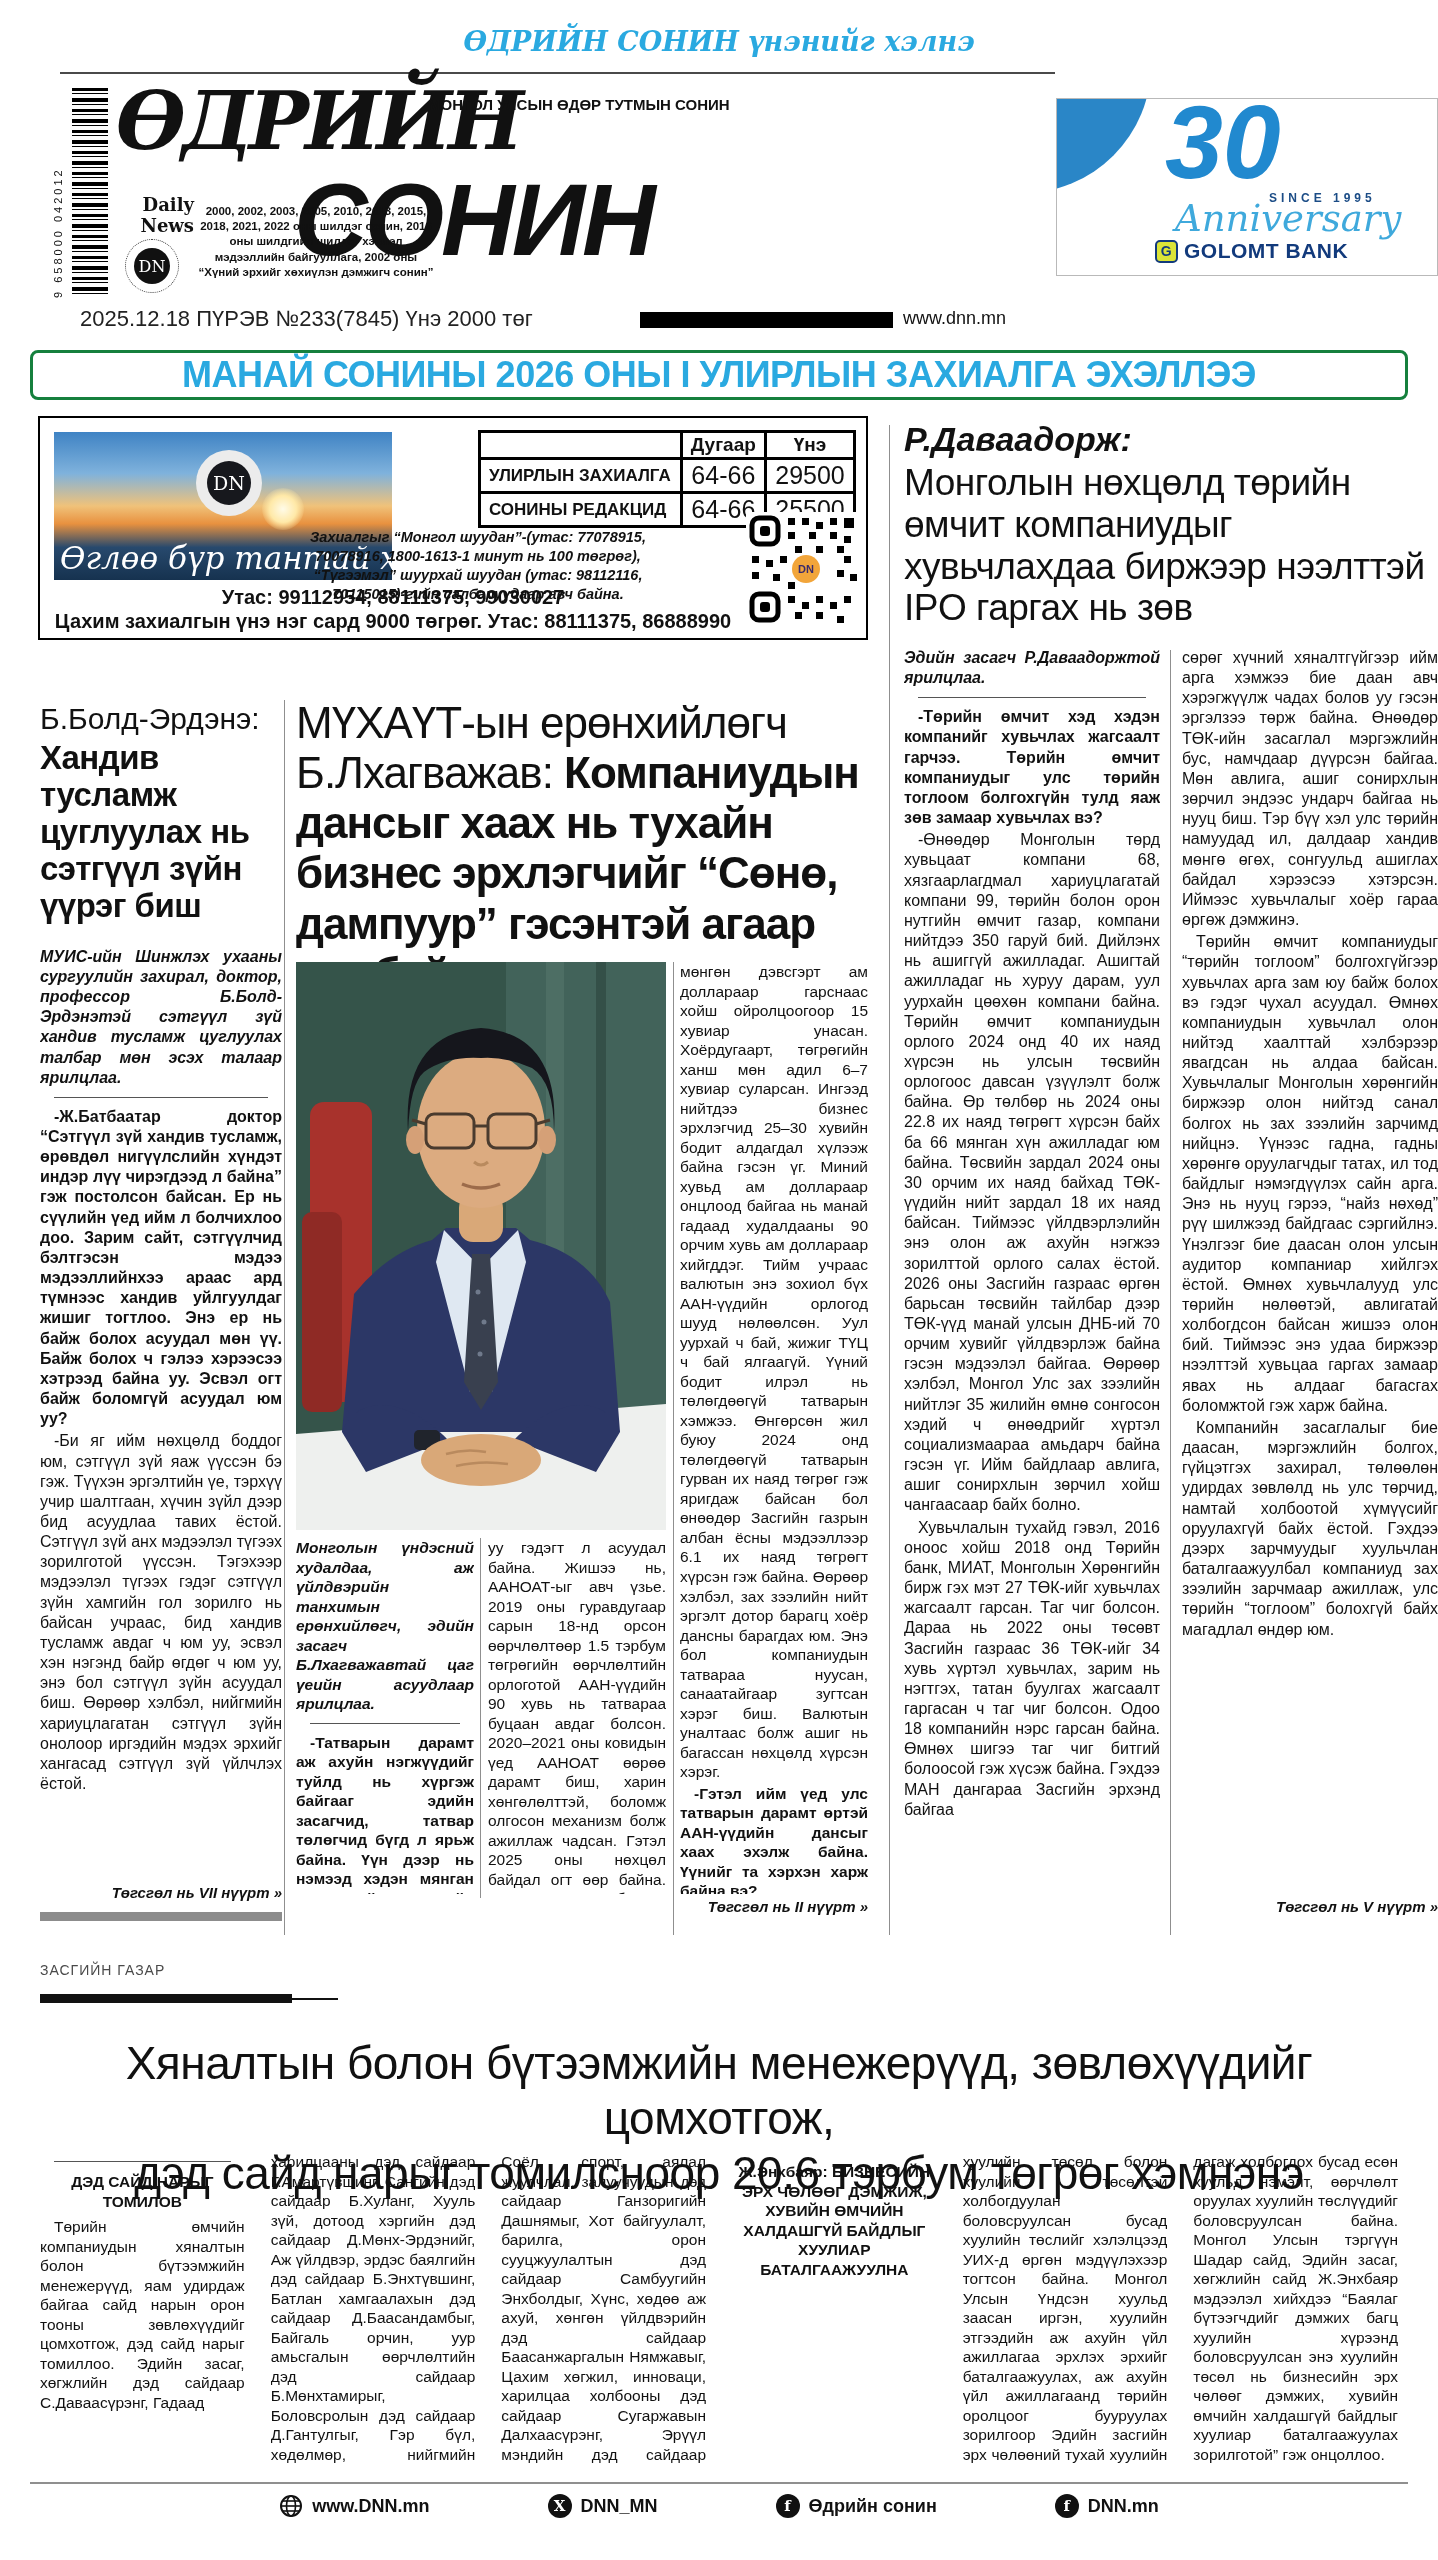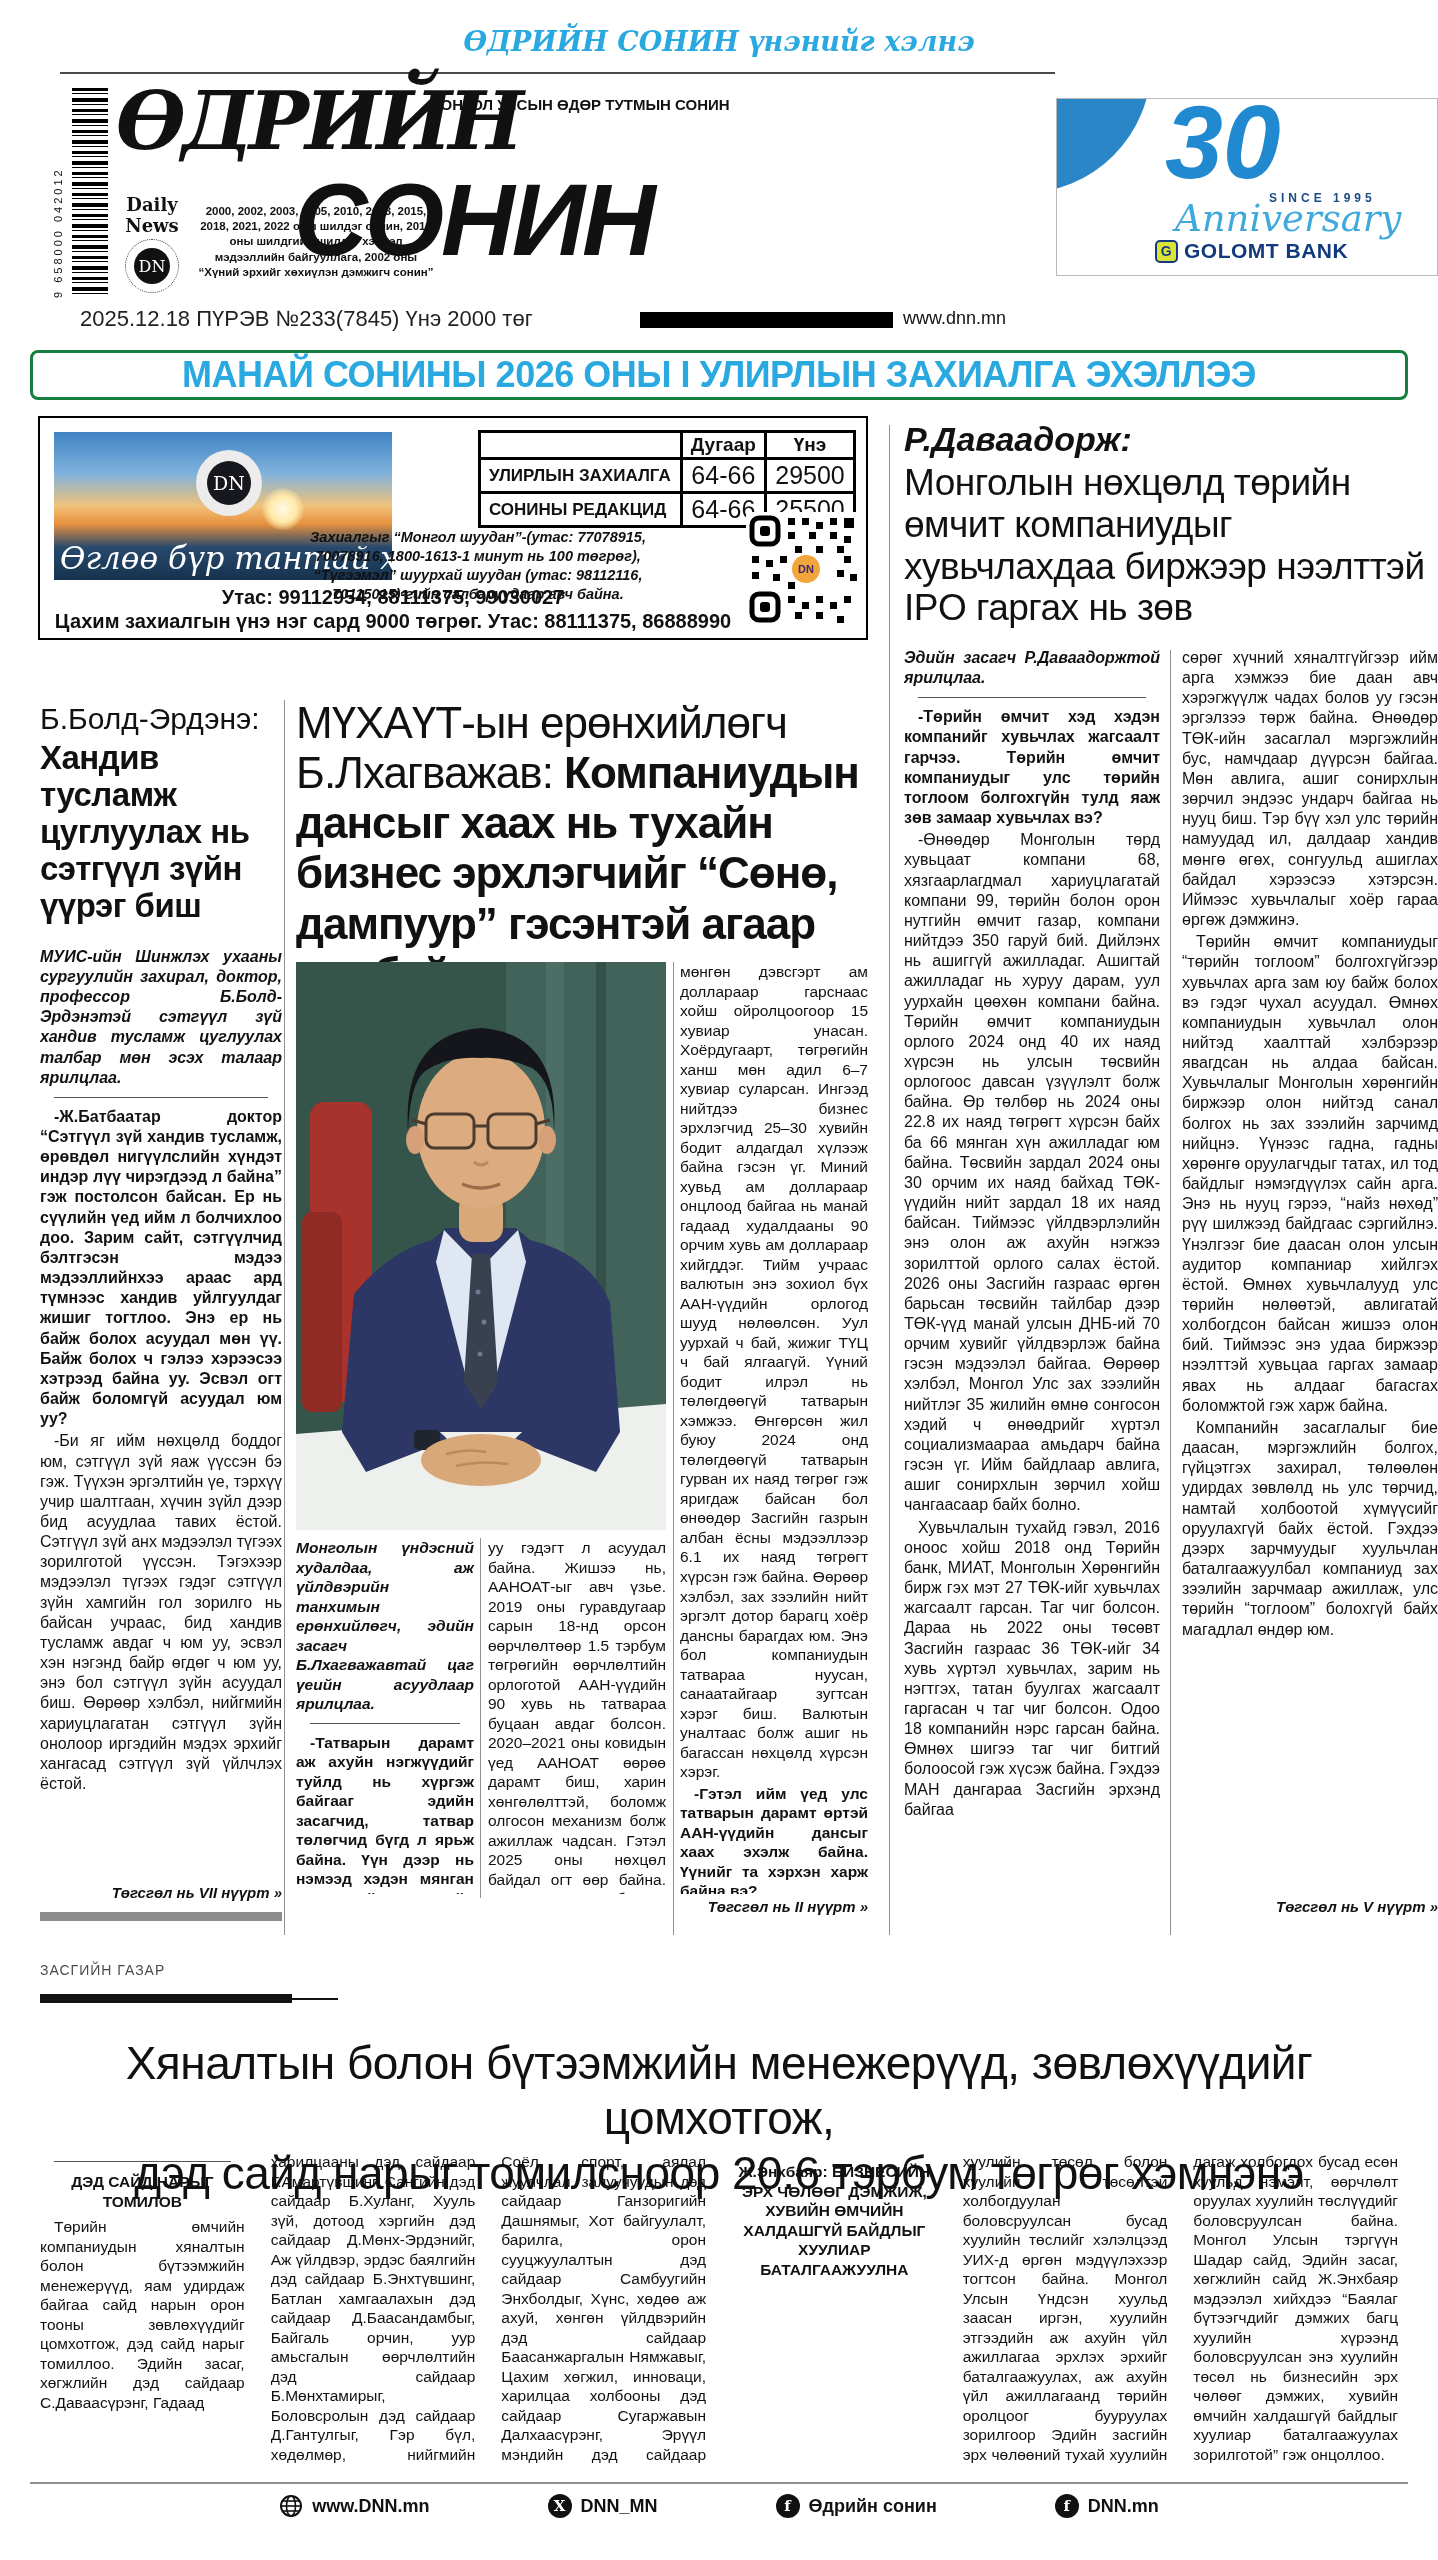--- a/index.html
+++ b/index.html
@@ -14,21 +14,21 @@
   .barcode{left:50px;top:88px;width:58px;height:210px;}
   .barcode-bars{position:absolute;right:0;top:0;width:36px;height:100%;
     background:repeating-linear-gradient(180deg,#000 0 3px,#fff 3px 5px,#000 5px 6px,#fff 6px 10px,#000 10px 14px,#fff 14px 16px,#000 16px 17px,#fff 17px 21px);}
   .barcode-num{position:absolute;left:2px;top:0;height:100%;writing-mode:vertical-rl;
     transform:rotate(180deg);font-size:11px;letter-spacing:3px;}
   .title1{left:116px;top:74px;font-family:"DejaVu Serif",serif;font-style:italic;font-weight:bold;
           font-size:80px;letter-spacing:-4px;}
   .title2{left:294px;top:162px;font-family:Liberation Sans, sans-serif;font-style:italic;font-weight:bold;
           font-size:102px;letter-spacing:-3px;}
   .subtitle{left:428px;top:96px;font-size:15px;font-weight:bold;}
-  .dailynews{left:110px;top:194px;width:84px;text-align:center;}
+  .dailynews{left:110px;top:194px;width:84px;text-align:right;}
   .dn-name{font-family:"DejaVu Serif",serif;font-weight:bold;font-size:18px;}
   .dn-stamp{width:52px;height:52px;border-radius:50%;border:1px dotted #333;margin:3px auto 0;position:relative;}
   .dn-stamp-core{position:absolute;inset:8px;border-radius:50%;background:#111;color:#fff;
     font-family:"DejaVu Serif",serif;font-size:16px;display:flex;align-items:center;justify-content:center;}
   .awards{left:196px;top:204px;width:240px;font-size:11.5px;font-weight:bold;text-align:center;line-height:1.32;}
   .dateline{left:80px;top:306px;font-size:22px;color:#222;}
   .date-bar{left:640px;top:312px;width:253px;height:16px;background:#000;}
   .website{left:903px;top:308px;font-size:18px;}
   
   .golomt{left:1056px;top:98px;width:380px;height:176px;border:1px solid #b9b9b9;background:#fff;overflow:hidden;}

